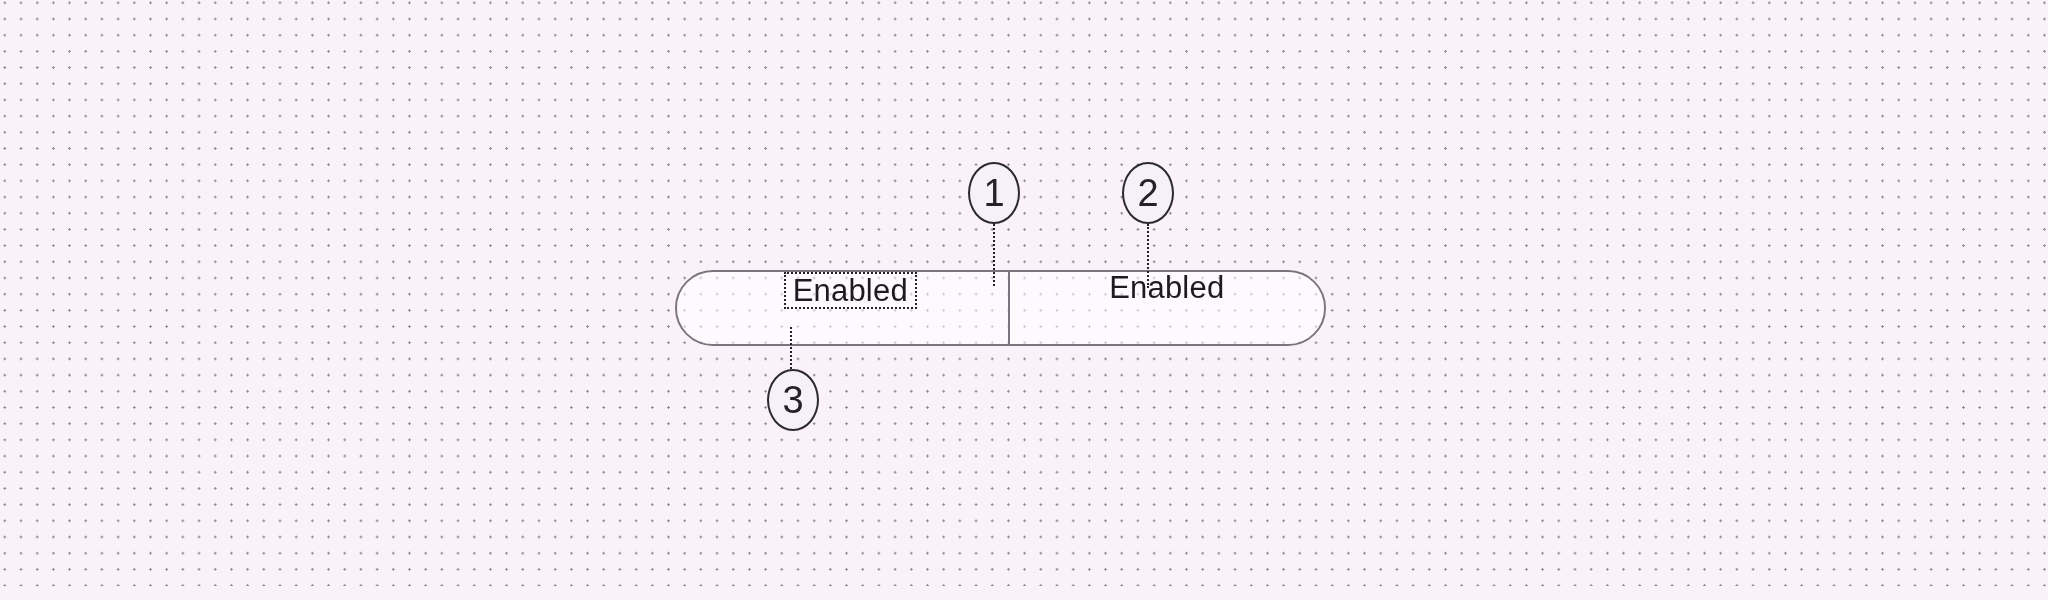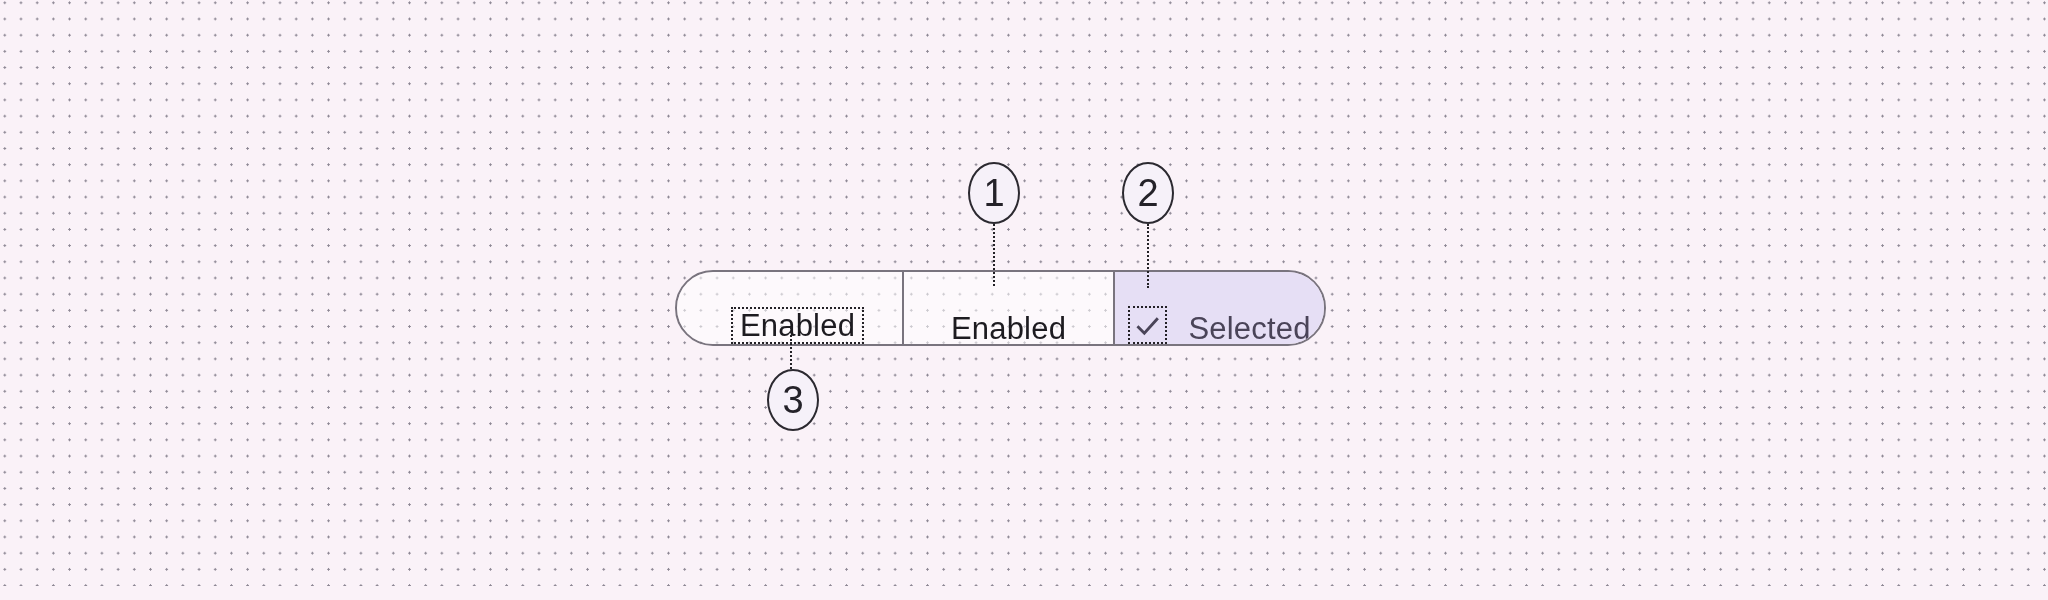--- a/index.html
+++ b/index.html
@@ -24,21 +24,21 @@
     position: absolute; left: 675px; top: 270px;
     width: 651px; height: 76px;
     display: flex;
     border: 2.5px solid #79747E;
     border-radius: 40px;
     overflow: hidden;
     box-sizing: border-box;
   }
   .segment {
     flex: 1 1 0;
-    display: flex; align-items: flex-end; justify-content: center;
+    display: flex; align-items: flex-start; justify-content: center;
     font-size: 31px; line-height: 1; font-weight: 500;
     color: #1D1B20; letter-spacing: 0.2px;
     background: rgba(255, 255, 255, 0.55);
     cursor: pointer;
   }
   .segment + .segment { border-left: 2.5px solid #79747E; }
   .segment.first { padding-left: 16px; }
   .segment.selected {
     background: #E6DFF5;
     color: #4A4458;
@@ -95,30 +95,20 @@
   <div class="segment first">
     <span class="label-annotation-box">
       <span>Enabled</span>
     </span>
   </div>
 
   <div class="segment">
     <span>Enabled</span>
   </div>
 
-  <div class="segment selected">
-    <span class="check-annotation-box">
-      <span>
-        <svg width="33" height="33" viewBox="0 0 24 24" fill="none" aria-hidden="true">
-          <path d="M4.7 12.6 L9.7 17.6 L19.5 6.7" stroke="#4A4458" stroke-width="2.1" fill="none"></path>
-        </svg>
-      </span>
-    </span>
-    <span>Selected</span>
-  </div>
 </div>
 
 <div class="connector" id="connector-1"></div>
 <div class="connector" id="connector-2"></div>
 <div class="connector" id="connector-3"></div>
 
 <div class="callout-badge" id="badge-1">
   <span>1</span>
 </div>
 <div class="callout-badge" id="badge-2">

